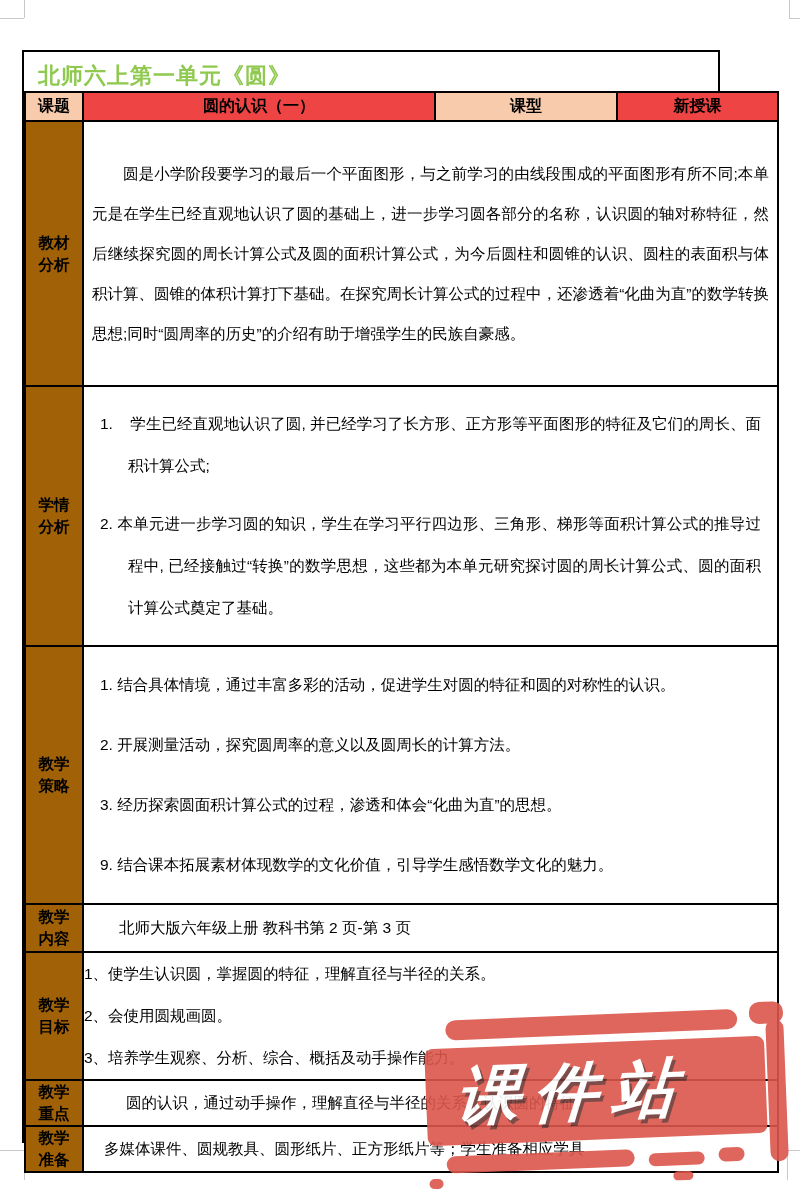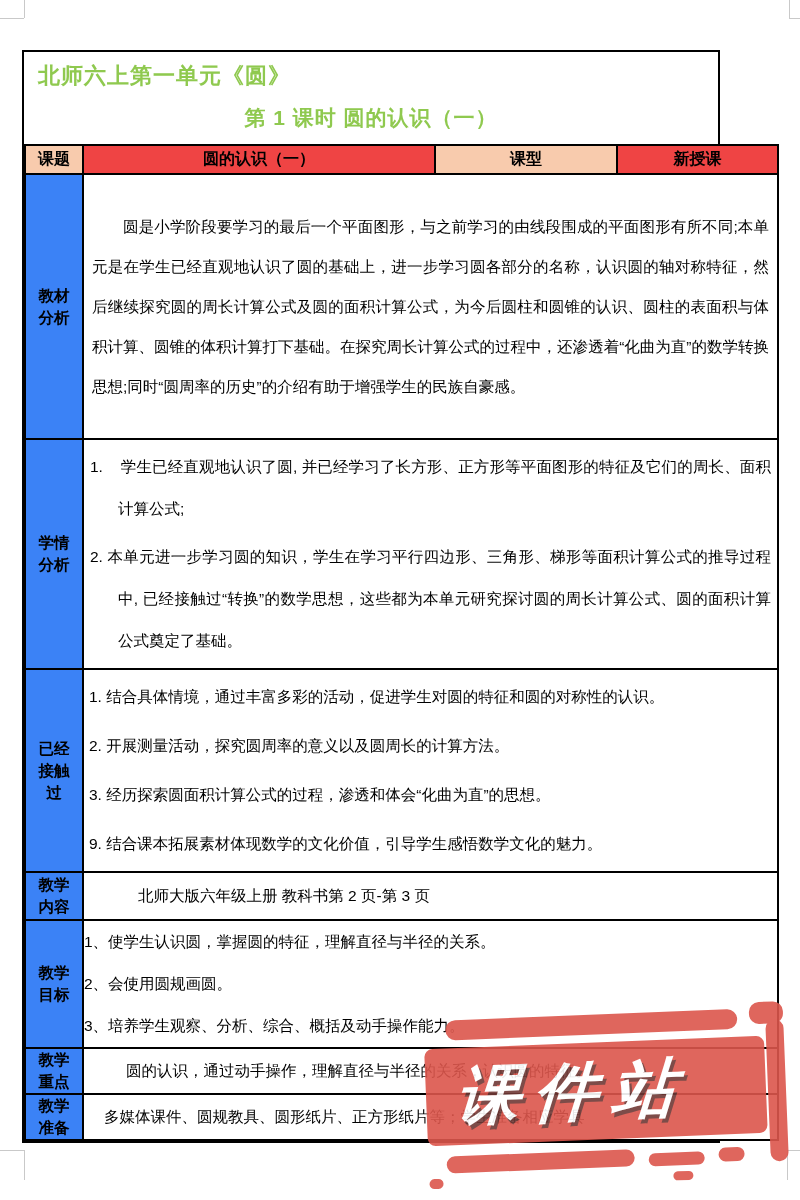--- a/index.html
+++ b/index.html
@@ -23,46 +23,46 @@
     font-weight:bold;color:#8fc94f;letter-spacing:1px;
   }
   table.plan{
     width:100%;border-collapse:collapse;table-layout:fixed;
   }
   table.plan td{
     border:2px solid #000;padding:0;vertical-align:middle;
     font-size:15.5px;box-sizing:border-box;
   }
   td.lab{
-    background:#3b82f6;text-align:center;font-weight:bold;font-size:16px;
+    background:#a16207;text-align:center;font-weight:bold;font-size:16px;
   }
   td.lab .stack{display:inline-block;width:36px;line-height:22px;}
   tr.r-head td{height:29px;text-align:center;font-weight:bold;font-size:16px;}
   .bg-green{background:#ef4444;}
   .bg-peach{background:#f8cbad;}
   tr.r-jiaocai td{height:265px;}
   tr.r-xueqing td{height:218px;}
   tr.r-celue  td{height:178px;}
   tr.r-neirong td{height:48px;}
   tr.r-mubiao td{height:126px;}
   tr.r-zhongdian td{height:41px;}
   tr.r-nandian td{height:47px;}
   tr.r-zhunbei td{height:46px;}
   td.content{background:#fff;padding:4px 14px 4px 18px;}
   .para{
     line-height:40px;text-indent:2em;text-align:justify;margin:8px;
   }
   .hang{
     line-height:42px;padding-left:28px;text-indent:-28px;text-align:justify;
-    white-space:pre-wrap;margin:6px;
-  }
-  .celue-item{line-height:44px;margin:5px;}
+    white-space:pre-wrap;margin:16px;
+  }
+  .celue-item{line-height:44px;margin:16px;}
   .mubiao-item{line-height:42px;margin:0;}
   .oneline{margin:0;}
-  .ind-2em{padding-left:54px;}
+  .ind-2em{padding-left:35px;}
   .ind-3em{padding-left:42px;}
   .ind-1em{padding-left:12px;}
   .ind-15em{padding-left:20px;}
   
   .stamp{
     position:absolute;left:420px;top:1000px;width:380px;height:185px;
     transform:rotate(-2.3deg);opacity:0.90;
   }
   .stamp .ink{position:absolute;background:#dc564c;}
   .stamp .top-bar{left:28px;top:14px;width:292px;height:20px;border-radius:10px;}
@@ -95,21 +95,20 @@
   <div class="crop" style="left:789px;top:0;width:1px;height:18px;"></div>
   <div class="crop" style="left:789px;top:18px;width:11px;height:1px;"></div>
   <div class="crop" style="left:24px;top:1150px;width:1px;height:30px;"></div>
   <div class="crop" style="left:0;top:1150px;width:24px;height:1px;"></div>
   <div class="crop" style="left:787px;top:1150px;width:1px;height:30px;"></div>
   <div class="crop" style="left:787px;top:1150px;width:13px;height:1px;"></div>
 
   <div class="doc-box">
 
     <div class="title1">北师六上第一单元《圆》</div>
-    <div class="title2">第 1 课时 圆的认识（一）</div>
 
     <table class="plan">
       <colgroup>
         <col style="width:58px">
           <col style="width:352px">
           <col style="width:182px">
           <col style="width:161px">
       </colgroup>
 
       <tbody>
@@ -134,21 +133,21 @@
           <span class="stack">学情分析</span>
         </td>
         <td class="content" colspan="3">
           <p class="hang">1.    学生已经直观地认识了圆, 并已经学习了长方形、正方形等平面图形的特征及它们的周长、面积计算公式;</p>
           <p class="hang">2. 本单元进一步学习圆的知识，学生在学习平行四边形、三角形、梯形等面积计算公式的推导过程中, 已经接触过“转换”的数学思想，这些都为本单元研究探讨圆的周长计算公式、圆的面积计算公式奠定了基础。</p>
         </td>
       </tr>
 
       <tr class="r-celue">
         <td class="lab">
-          <span class="stack">已经接触过</span>
+          <span class="stack">教学策略</span>
         </td>
         <td class="content" colspan="3">
           <p class="celue-item">1. 结合具体情境，通过丰富多彩的活动，促进学生对圆的特征和圆的对称性的认识。</p>
           <p class="celue-item">2. 开展测量活动，探究圆周率的意义以及圆周长的计算方法。</p>
           <p class="celue-item">3. 经历探索圆面积计算公式的过程，渗透和体会“化曲为直”的思想。</p>
           <p class="celue-item">9. 结合课本拓展素材体现数学的文化价值，引导学生感悟数学文化的魅力。</p>
         </td>
       </tr>
 
       <tr class="r-neirong">

